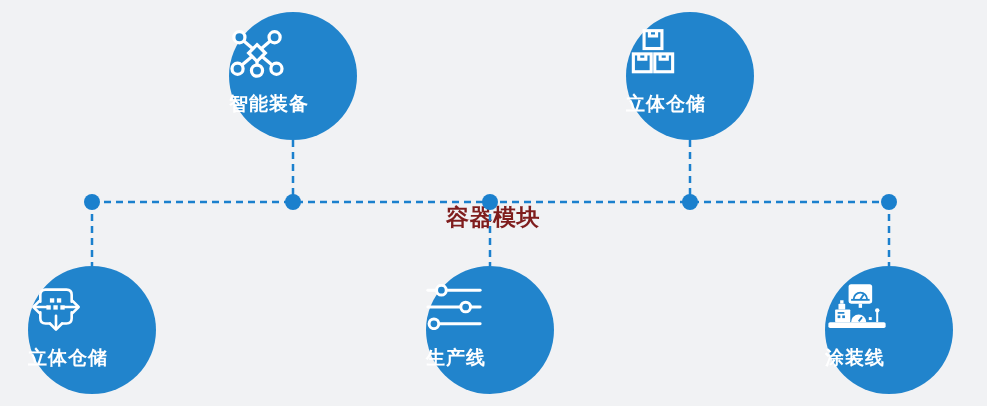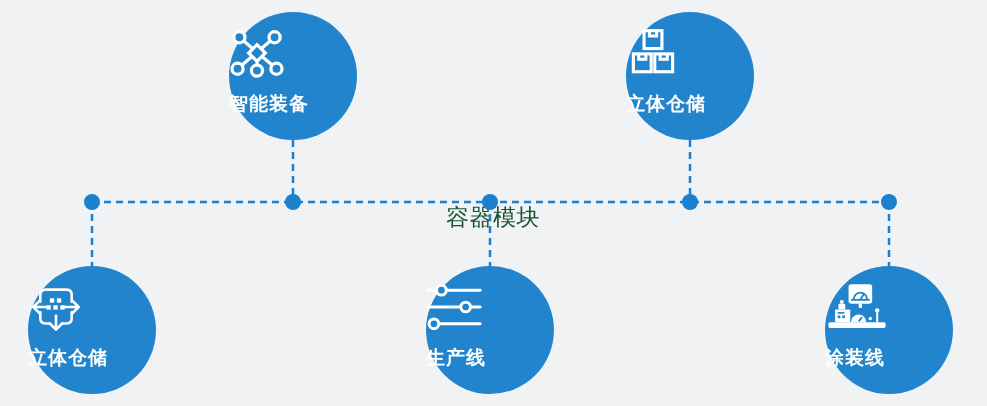--- a/index.html
+++ b/index.html
@@ -12,22 +12,22 @@
     height: 406px;
     background: #f1f2f4;
     overflow: hidden;
   }
   .watermark {
     position: absolute;
     left: 446px;
     top: 202px;
     font-size: 23px;
     letter-spacing: 0.5px;
-    color: #14532d;
-    font-weight: 400;
+    color: #7f1d1d;
+    font-weight: 700;
     user-select: none;
     white-space: nowrap;
   }
   .connectors {
     position: absolute;
     left: 0; top: 0;
     pointer-events: none;
   }
   .node {
     position: absolute;

